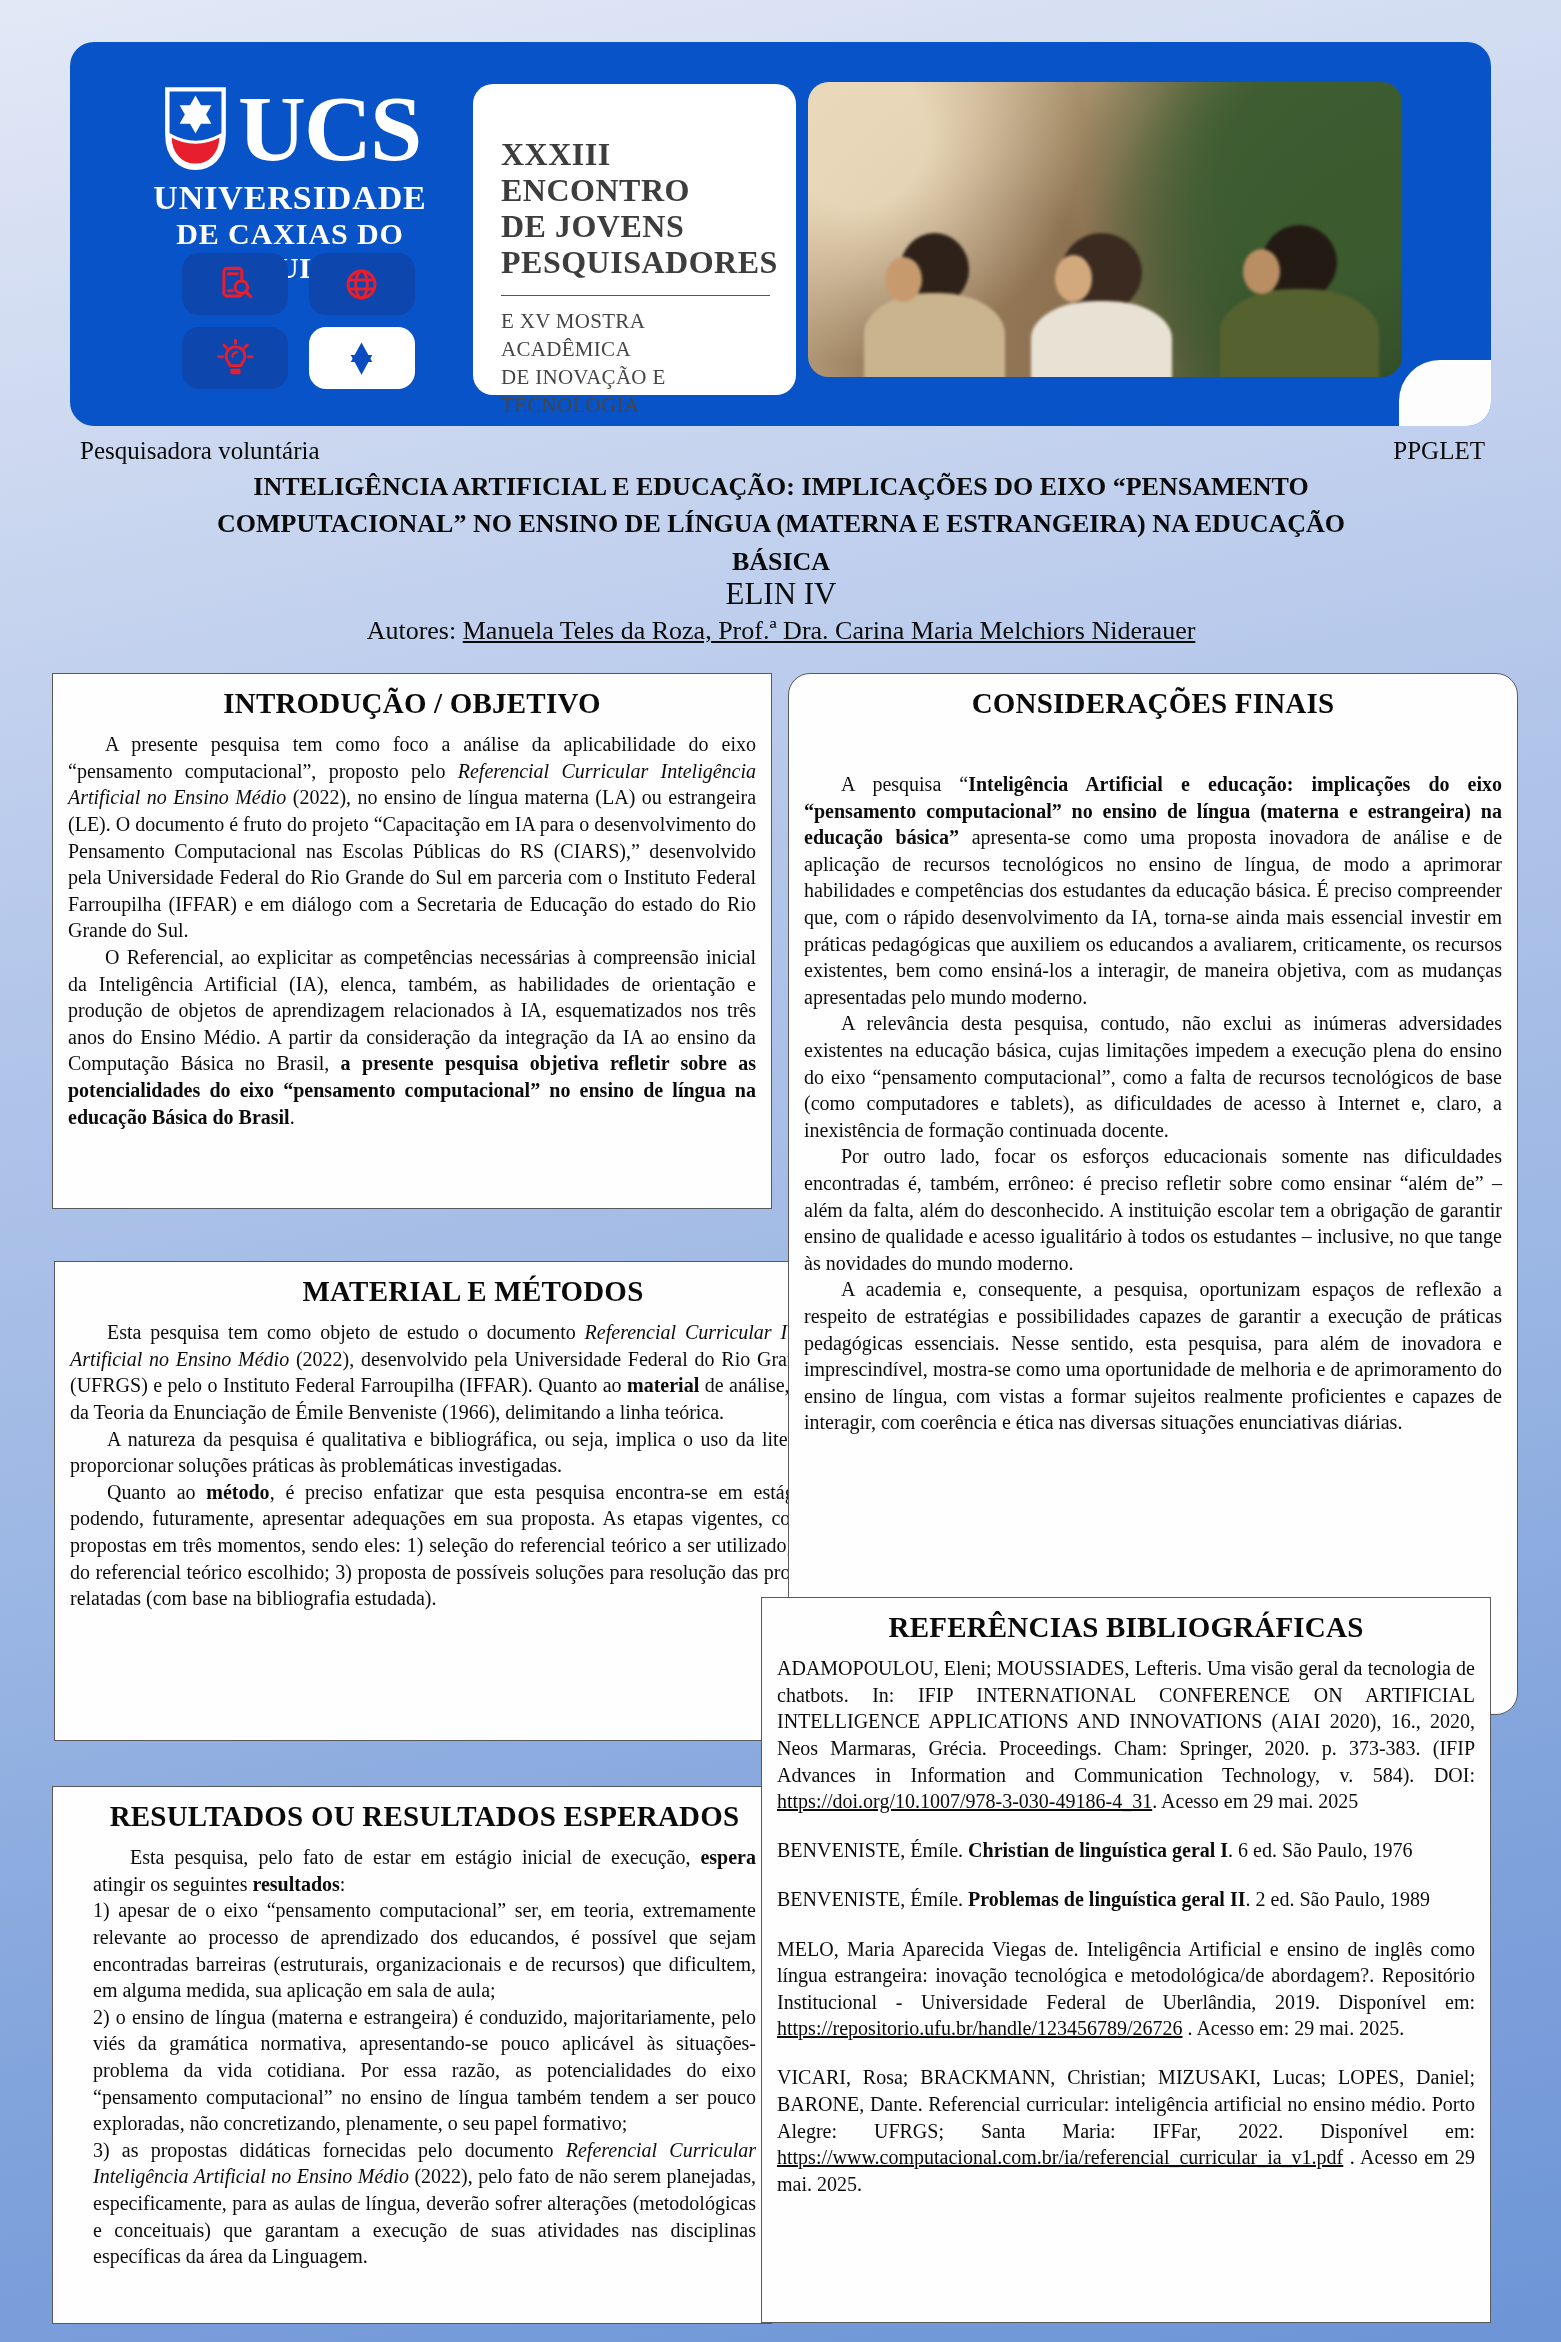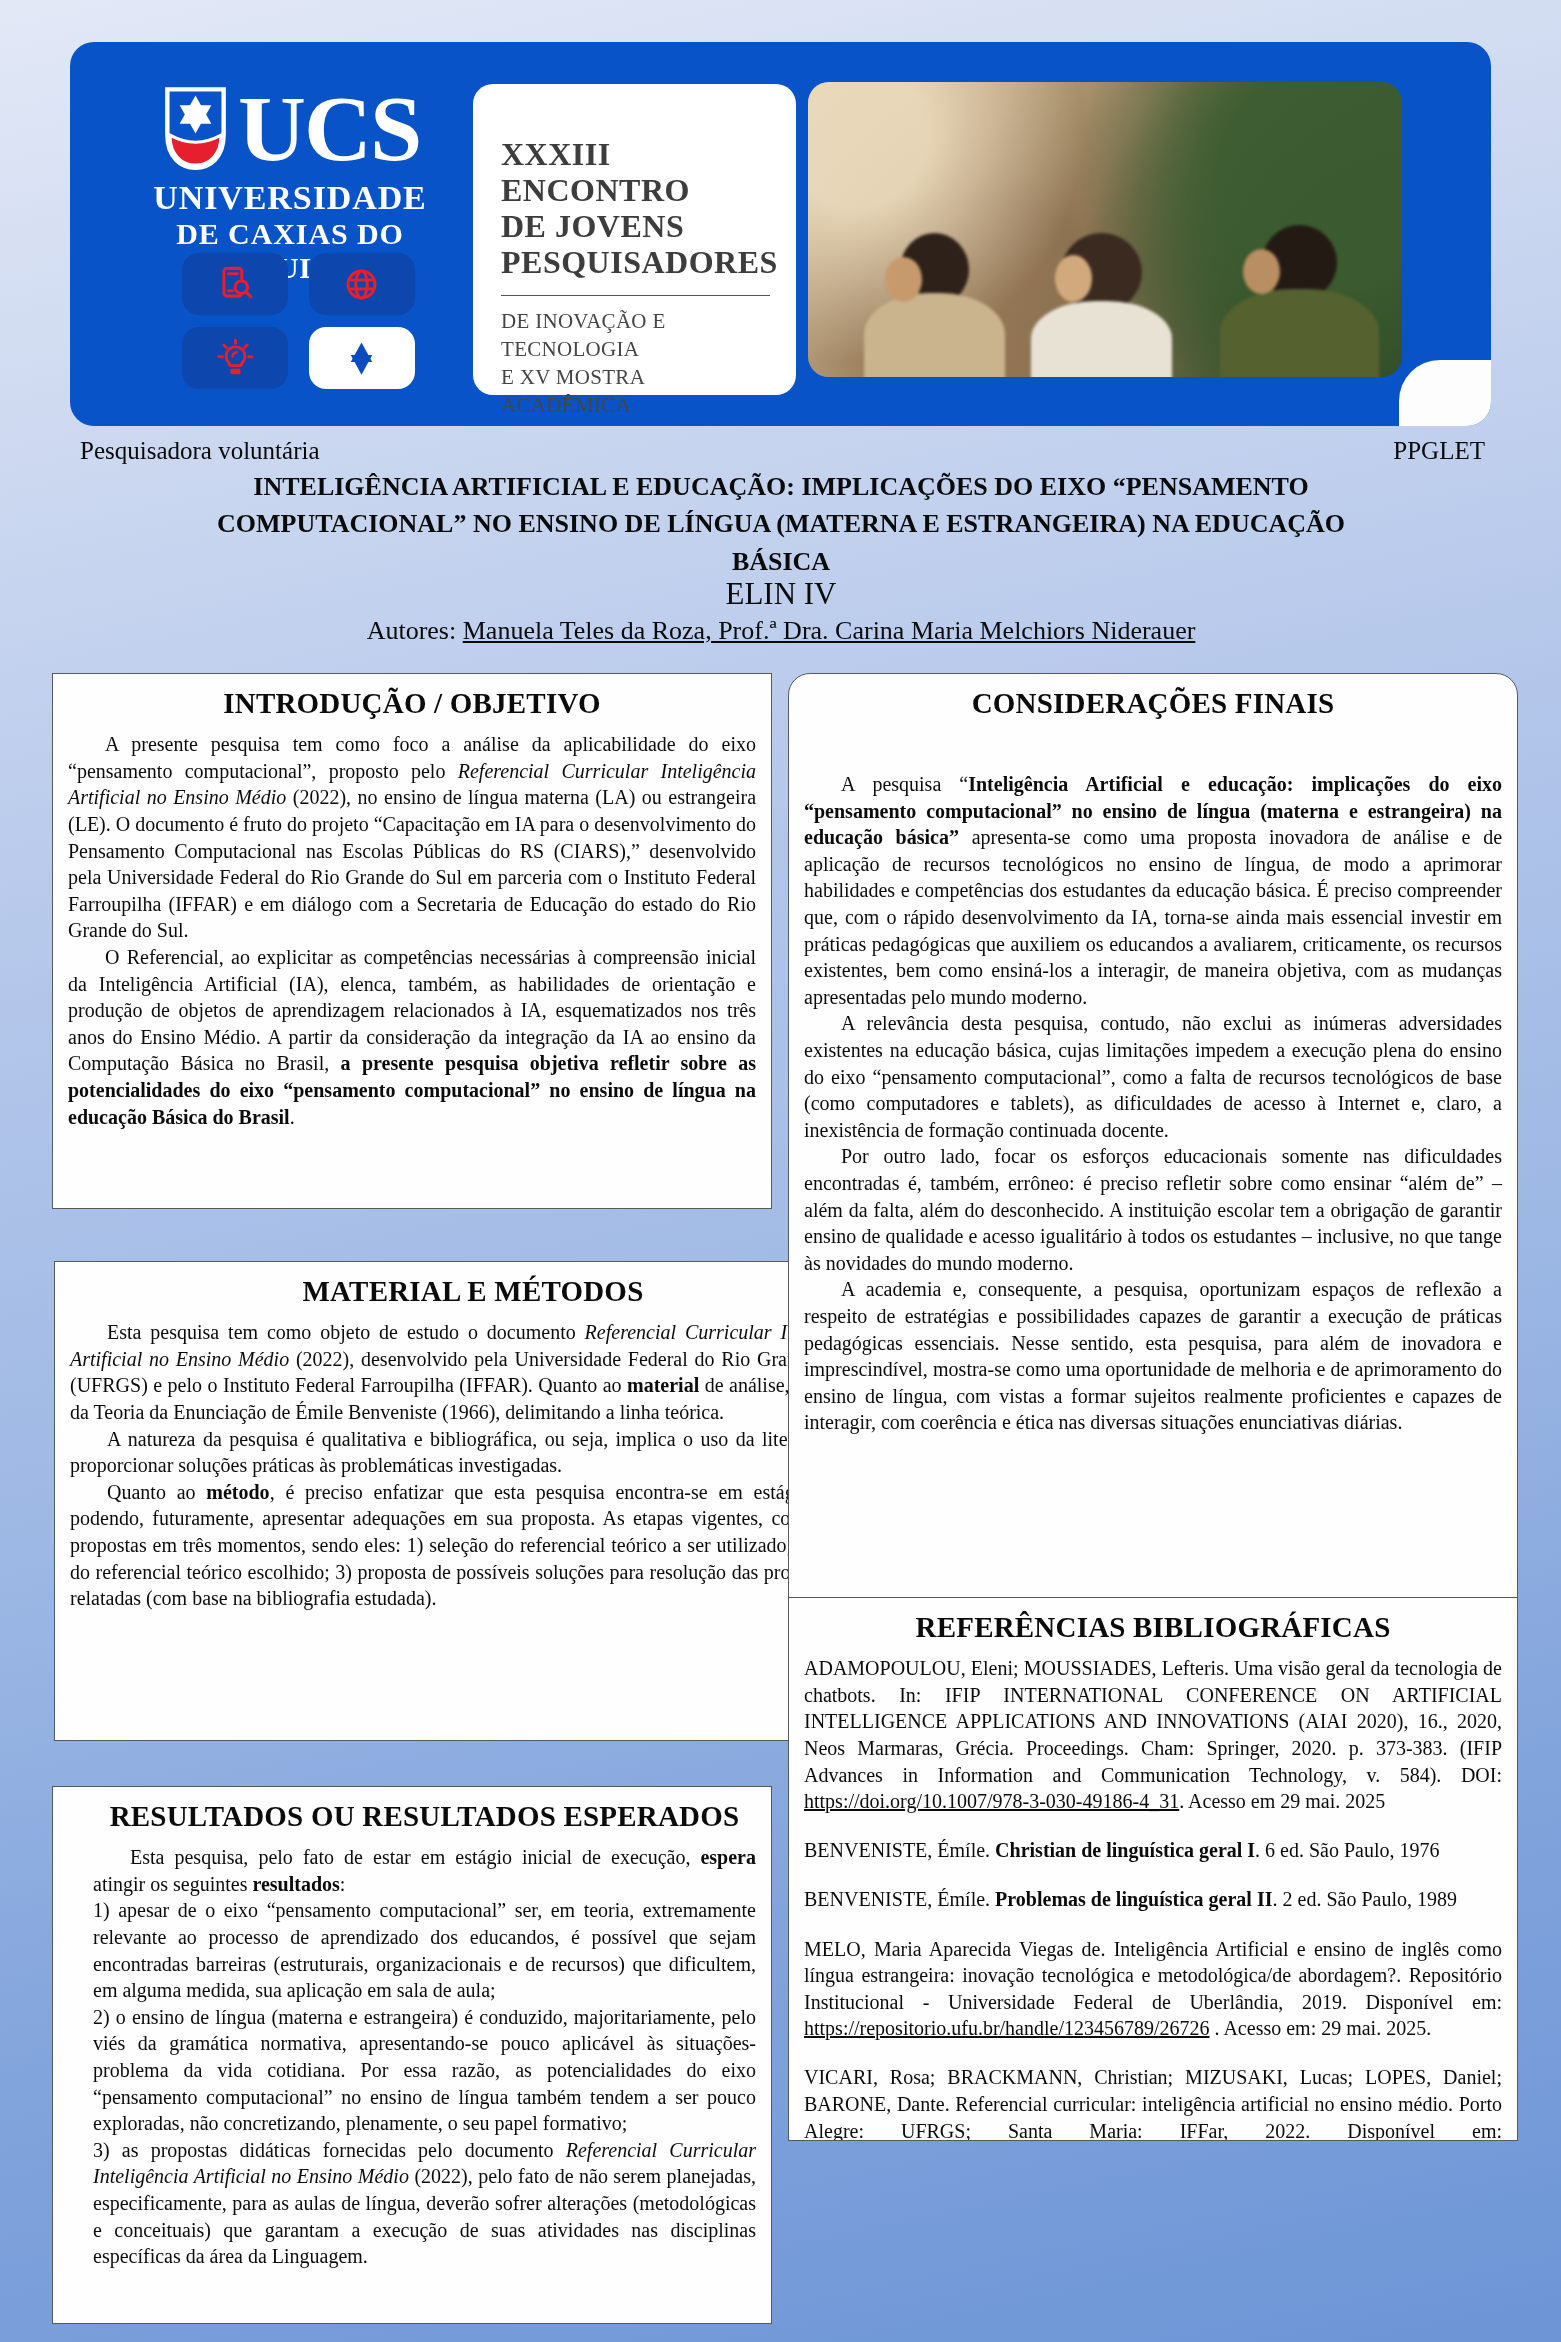--- a/index.html
+++ b/index.html
@@ -80,21 +80,21 @@
   .body .i{font-style:italic;}
   .body .u{text-decoration:underline;}
   .box[data-section="finais"] .body p:first-child{margin-top:51px;}
   .box[data-section="refs"] .body p + p{margin-top:22.5px;}
   .box[data-section="refs"] .body{text-align:justify;}
 
   #box-intro  {left:52px;top:673px;width:720px;height:536px;}
   #box-methods{left:54px;top:1261px;width:838px;height:480px;}
   #box-results{left:52px;top:1786px;width:720px;height:538px;padding-left:40px;}
   #box-finais {left:788px;top:673px;width:730px;height:1042px;border-radius:22px;}
-  #box-refs   {left:788px;top:1597px;width:730px;height:544px;}
+  #box-refs   {left:761px;top:1597px;width:730px;height:726px;}
 </style>
 </head>
 <body>
 
 <div class="page">
 
   <header class="banner">
     <div class="logo-block">
       <div class="logo-row">
         <svg viewBox="0 0 80 100" aria-hidden="true">
@@ -146,22 +146,22 @@
         </svg>
       </div>
     </div>
 
     <div class="event-card">
       <div class="ev-line">XXXIII</div>
       <div class="ev-line">ENCONTRO</div>
       <div class="ev-line">DE JOVENS</div>
       <div class="ev-line">PESQUISADORES</div>
       <hr class="ev-divider">
+      <div class="ev-sub">E XV MOSTRA ACADÊMICA</div>
       <div class="ev-sub">DE INOVAÇÃO E TECNOLOGIA</div>
-      <div class="ev-sub">E XV MOSTRA ACADÊMICA</div>
     </div>
 
     <div class="photo">
       <div class="person p1">
           <div class="head"></div>
           <div class="face"></div>
           <div class="torso"></div>
         </div>
       <div class="person p2">
           <div class="head"></div>

